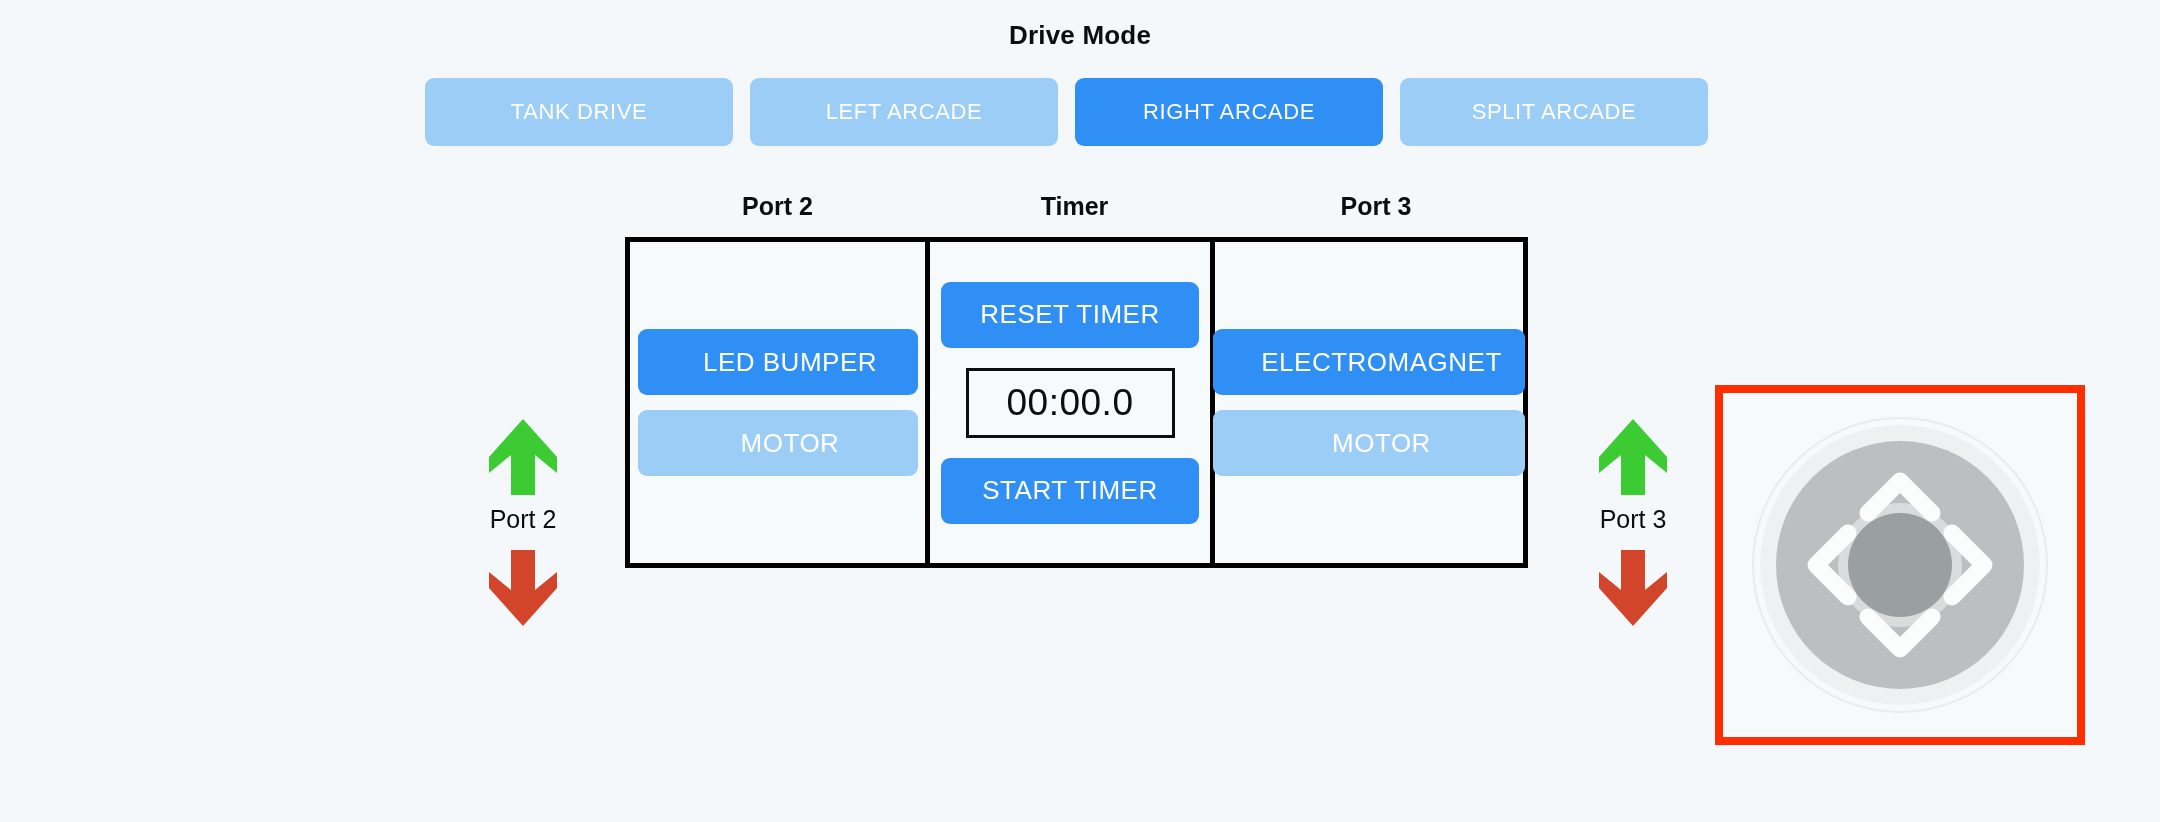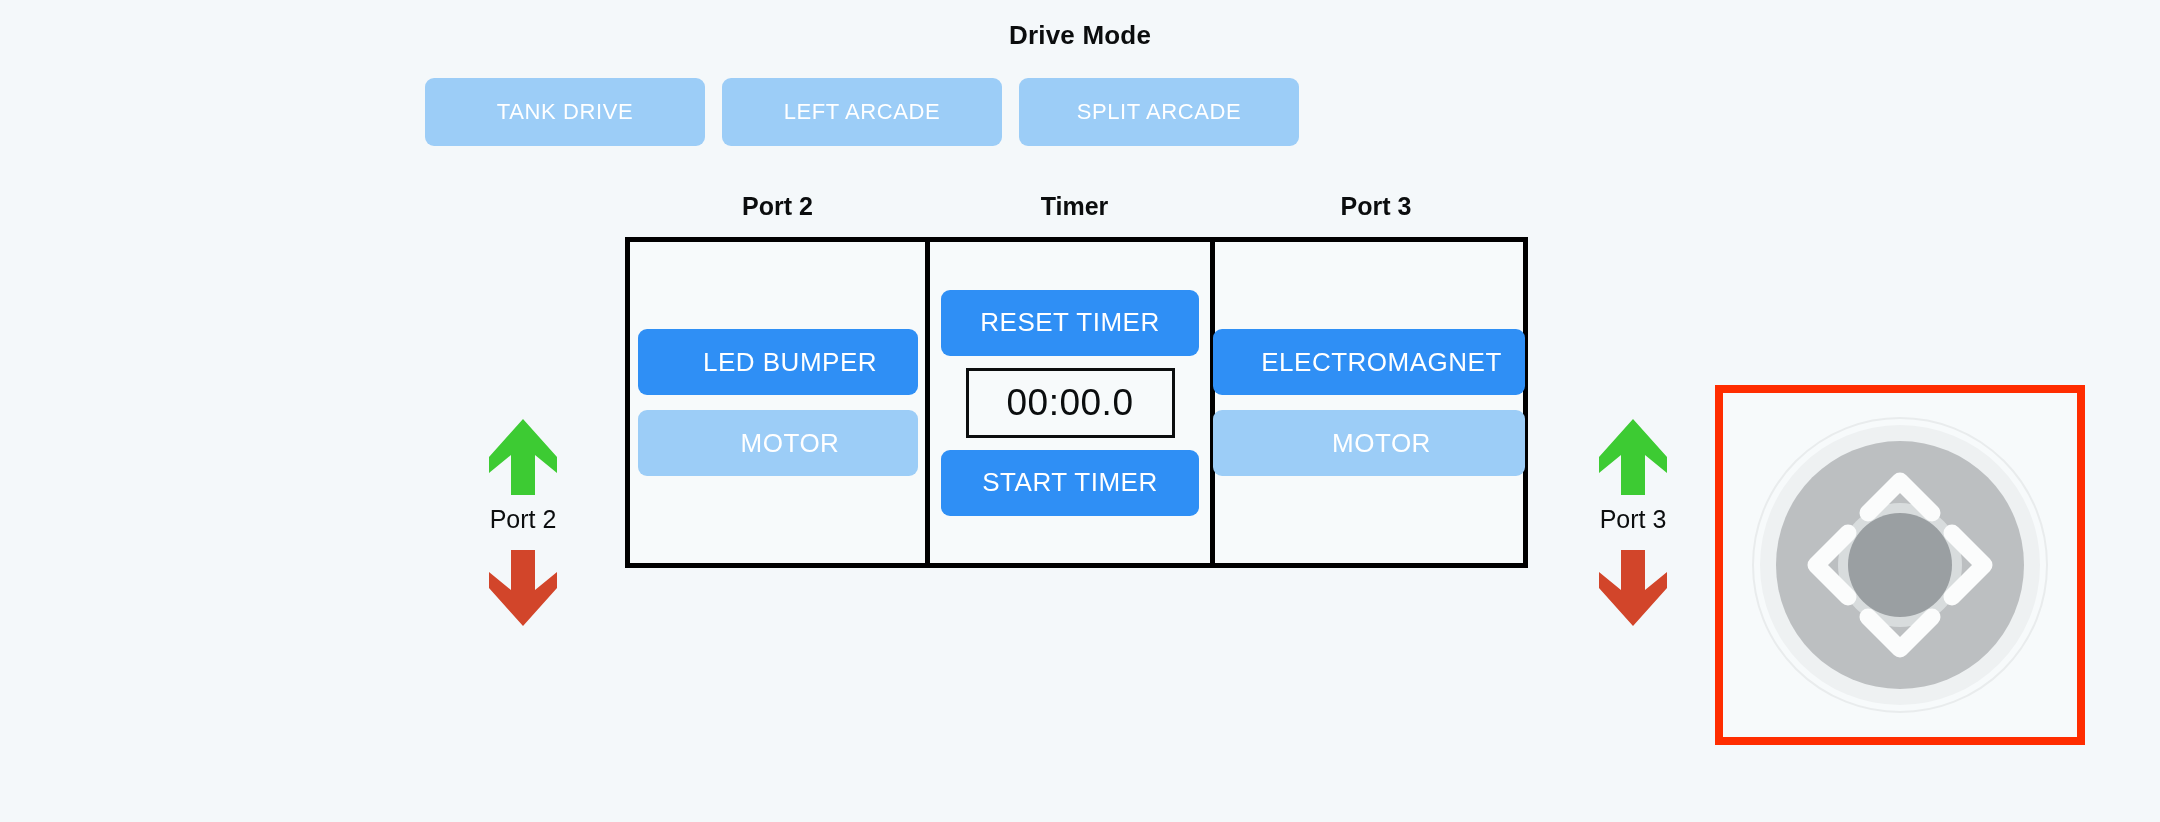--- a/index.html
+++ b/index.html
@@ -17,21 +17,21 @@
     position:absolute;left:0;top:20px;width:2160px;
     text-align:center;
     font-size:26px;font-weight:bold;color:#0b0d0e;
     letter-spacing:.2px;
   }
   .mode-row{
     position:absolute;left:425px;top:78px;
     display:flex;gap:17px;
   }
   .mode-btn{
-    width:280px;height:68px;
+    width:308px;height:68px;
     border-radius:9px;border:none;
     display:flex;align-items:center;justify-content:center;
     font-size:22px;color:#ffffff;
     letter-spacing:.6px;
     background:#9ccdf7;
     cursor:pointer;
     font-family:"Liberation Sans", sans-serif;
     padding:0;
   }
   .mode-btn.active{background:#2f8ff5;}
@@ -76,21 +76,21 @@
 
   #panel-port2 .dev-btn,#panel-port3 .dev-btn{
     width:280px;height:66px;padding-left:25px;
   }
   #panel-port3 .dev-btn{width:312px;}
   .gap-v{height:15px;}
 
   #panel-timer .dev-btn{width:258px;height:66px;}
   .timer-display{
     width:209px;height:70px;
-    margin:12px 0;
+    margin:20px 0;
     border:3px solid #0b0d0e;
     background:#f7fafb;
     display:flex;align-items:center;justify-content:center;
     font-size:37px;color:#0b0d0e;
     letter-spacing:.5px;
     box-sizing:border-box;
   }
 
   
   .port-stack{
@@ -121,20 +121,21 @@
 </head>
 <body>
 
 <div class="stage">
 
   <div class="drive-mode-title">Drive Mode</div>
 
   <div class="mode-row">
     <button class="mode-btn">TANK DRIVE</button>
     <button class="mode-btn">LEFT ARCADE</button>
+    <button class="mode-btn active">RIGHT ARCADE</button>
     <button class="mode-btn">SPLIT ARCADE</button>
   </div>
 
   <div class="col-head" id="head-port2">Port 2</div>
   <div class="col-head" id="head-timer">Timer</div>
   <div class="col-head" id="head-port3">Port 3</div>
 
   <div class="panels">
 
     <div class="panel" id="panel-port2">

